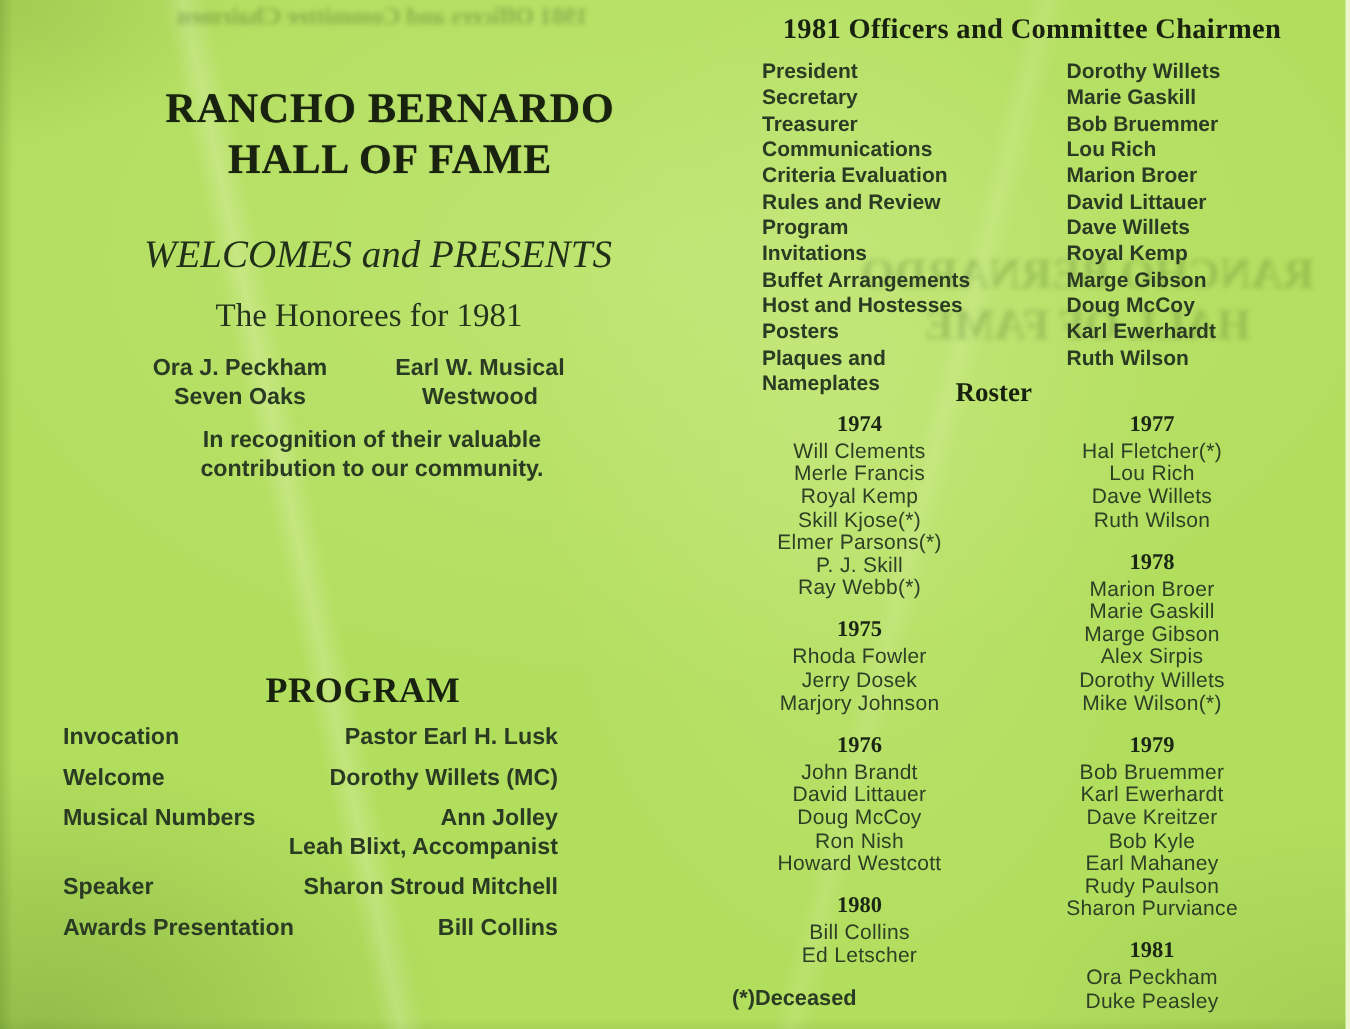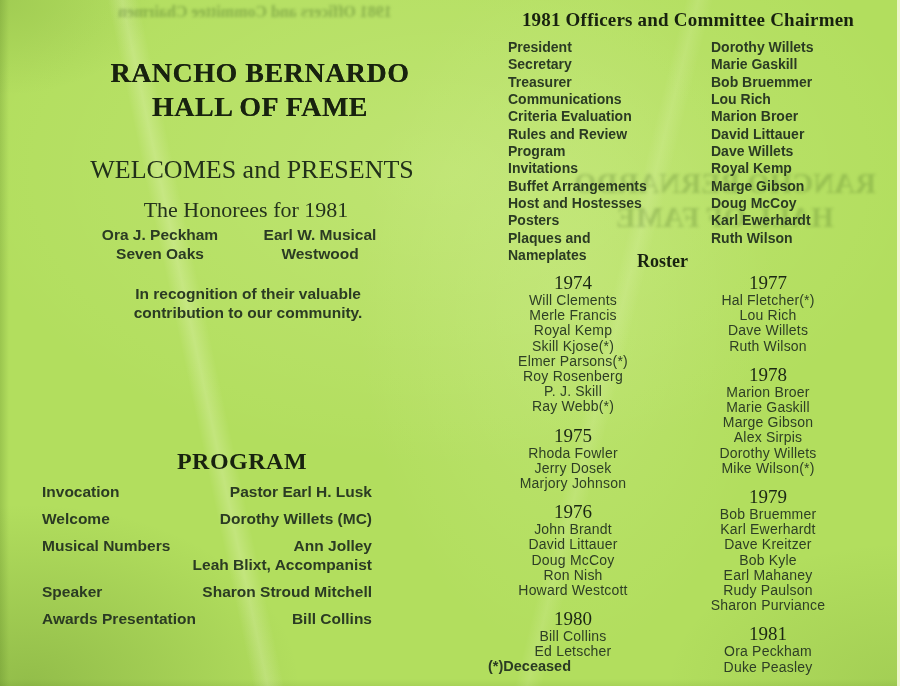--- a/index.html
+++ b/index.html
@@ -43,29 +43,29 @@
     position: absolute; left: 40px; top: 56px; width: 440px;
     text-align: center; font-family: "Liberation Serif", serif;
     font-weight: bold; font-size: 28px; line-height: 34px;
     letter-spacing: 0.5px; color: #18220f;
     text-shadow: 0 0 0.6px rgba(24,34,15,0.85);
     margin: 0;
   }
   .lp-welcomes {
     position: absolute; left: 32px; top: 155px; width: 440px;
     text-align: center; font-family: "Liberation Serif", serif;
-    font-size: 26px; color: #22301a;
+    font-size: 26px; color: #22301a; font-style: italic;
   }
   .lp-honorees-for {
     position: absolute; left: 26px; top: 197px; width: 440px;
     text-align: center; font-family: "Liberation Serif", serif;
     font-size: 22px; color: #25331c;
   }
   .lp-honorees {
-    position: absolute; left: 80px; top: 226px; width: 320px;
+    position: absolute; left: 80px; top: 237px; width: 320px;
     display: flex; justify-content: flex-start;
   }
   .honoree { width: 170px; text-align: center; font-size: 15.5px; font-weight: bold; line-height: 17.5px; color: #2b3b23; }
   .honoree [data-name="honoree-community"] { font-weight: bold; margin-top: 1px; }
   .lp-recognition {
     position: absolute; left: 58px; top: 285px; width: 380px;
     text-align: center; font-size: 15.5px; font-weight: bold; line-height: 18.5px; color: #2b3b23;
   }
   .lp-program-heading {
     position: absolute; left: 30px; top: 448px; width: 424px;
@@ -98,22 +98,22 @@
     font-weight: bold; font-size: 18px; color: #18220f; margin: 0;
   }
   .roster-col {
     position: absolute; top: 275px; width: 170px;
     text-align: center; font-size: 14px; color: #2e3f25;
   }
   .roster-col-1 { left: 488px; }
   .roster-col-2 { left: 683px; }
   .roster-group { margin-bottom: 13px; }
   .roster-year {
-    font-family: "Liberation Serif", serif; font-weight: normal;
-    font-size: 19px; line-height: 16px; color: #1b2714; margin-bottom: 2px;
+    font-family: "Liberation Serif", serif; font-weight: bold;
+    font-size: 15px; line-height: 16px; color: #1b2714; margin-bottom: 2px;
   }
   .roster-col [data-name="roster-name"] { line-height: 15.2px; letter-spacing: 0.2px; }
   .rp-footnote {
     position: absolute; left: 488px; top: 658px;
     font-size: 14.5px; font-weight: bold; color: #2b3b23;
   }
 </style>
 </head>
 <body>
 
@@ -233,21 +233,20 @@
     <h3 class="rp-roster-heading" data-name="roster-heading">Roster</h3>
 
     <div class="roster-col roster-col-1" data-name="roster-column-1">
         <div data-name="roster-group" class="roster-group">
           <div data-name="roster-year" class="roster-year">1974</div>
           <div data-name="roster-name">Will Clements</div>
           <div data-name="roster-name">Merle Francis</div>
           <div data-name="roster-name">Royal Kemp</div>
           <div data-name="roster-name">Skill Kjose(*)</div>
           <div data-name="roster-name">Elmer Parsons(*)</div>
-          <div data-name="roster-name">Roy Rosenberg</div>
           <div data-name="roster-name">P. J. Skill</div>
           <div data-name="roster-name">Ray Webb(*)</div>
         </div>
         <div data-name="roster-group" class="roster-group">
           <div data-name="roster-year" class="roster-year">1975</div>
           <div data-name="roster-name">Rhoda Fowler</div>
           <div data-name="roster-name">Jerry Dosek</div>
           <div data-name="roster-name">Marjory Johnson</div>
         </div>
         <div data-name="roster-group" class="roster-group">

